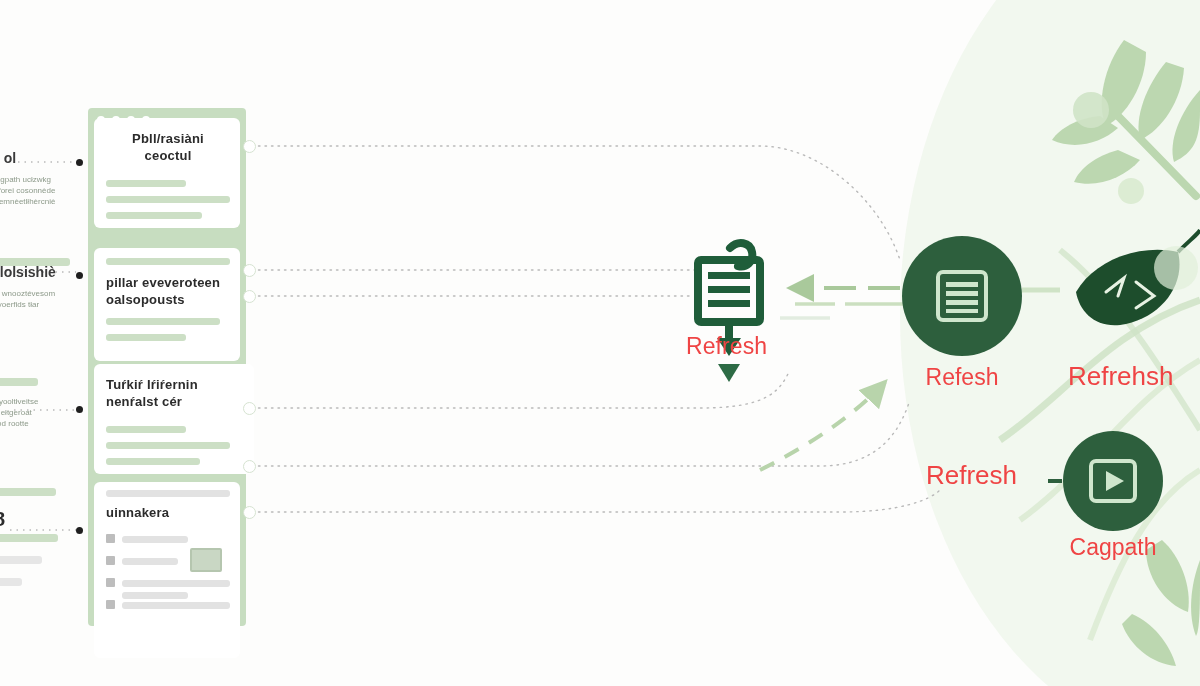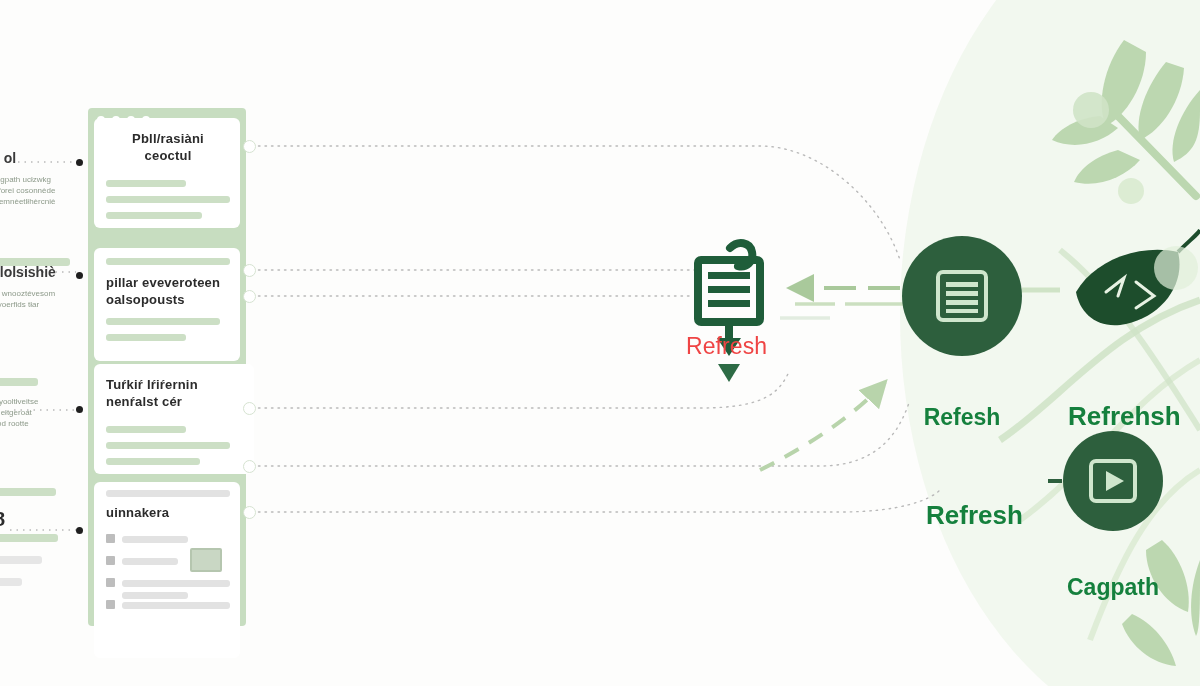--- a/index.html
+++ b/index.html
@@ -107,25 +107,24 @@
 
   
   .node-circle {
     position: absolute;
     border-radius: 50%;
     background: #2d5f3d;
     display: flex; align-items: center; justify-content: center;
   }
   .node-label {
     position: absolute;
-    font-size: 23px; font-weight: 700;
-    color: #15803d;
+    font-size: 23px; font-weight: 400;
+    color: #ef4444;
     white-space: nowrap;
     text-align: center;
-    margin-top: 40px;
   }
   .node-label.big { font-size: 26px; }
 
   
   #right-blob {
     position: absolute;
     left: 900px; top: -120px;
     width: 620px; height: 870px;
     border-radius: 50%;
     background: #f2f8ef;

